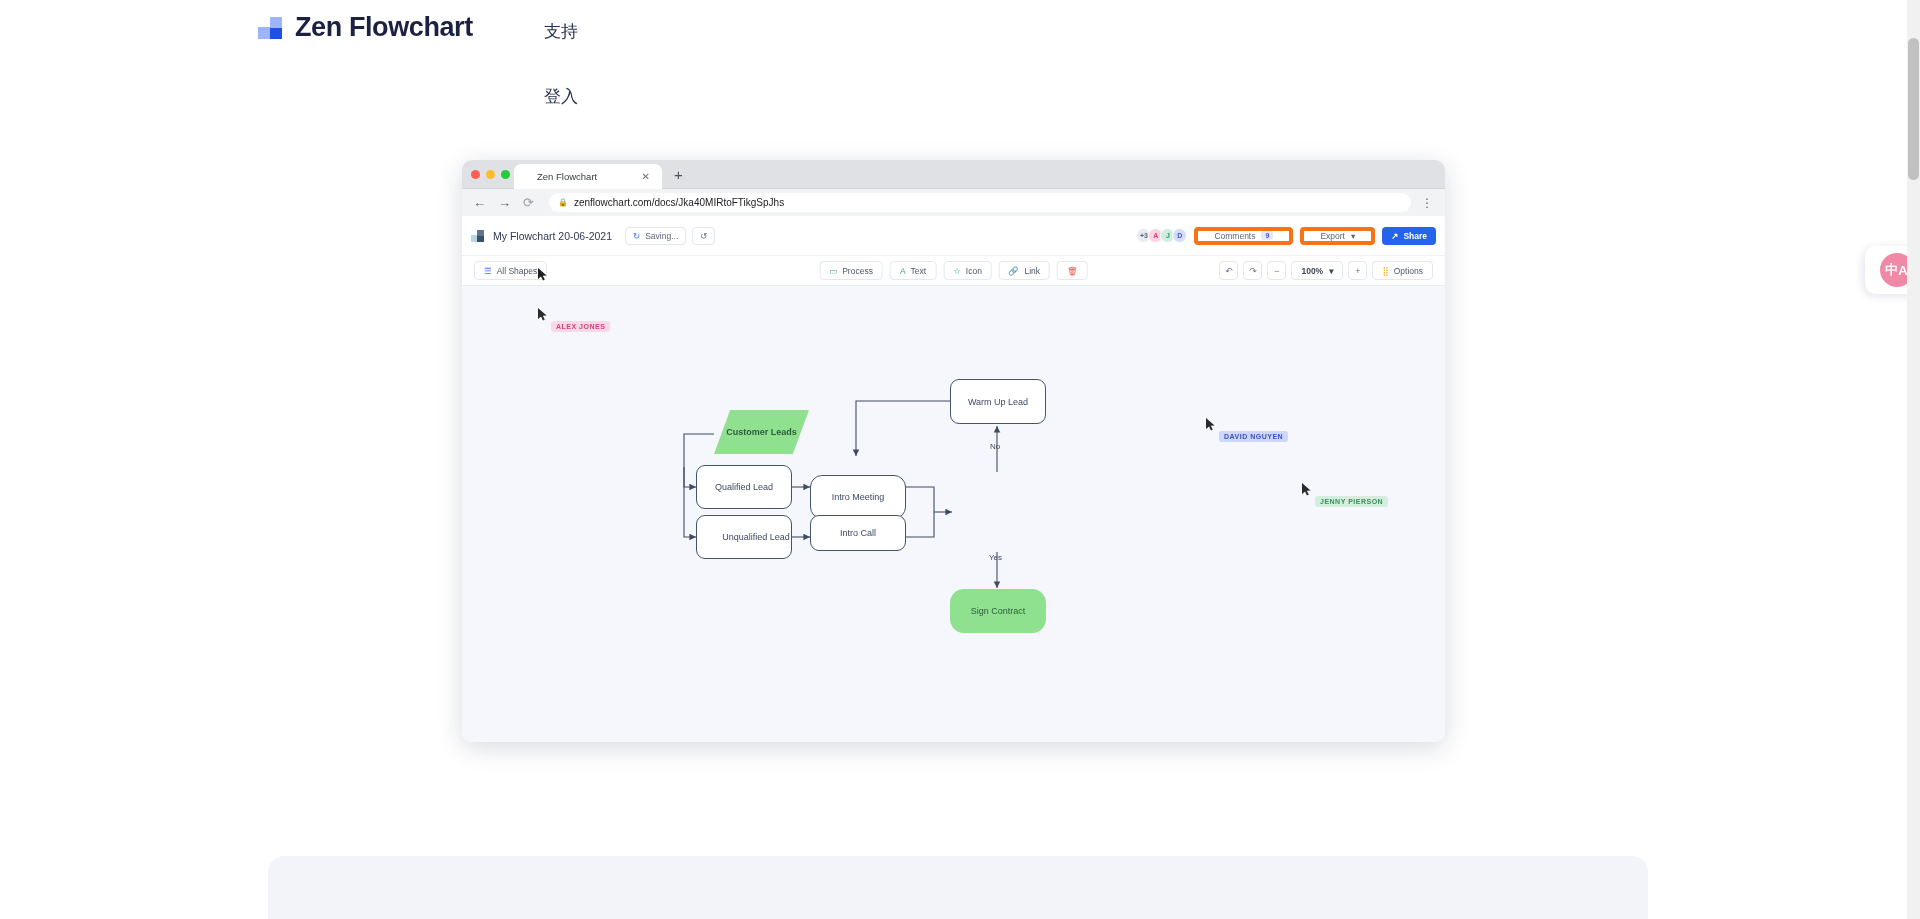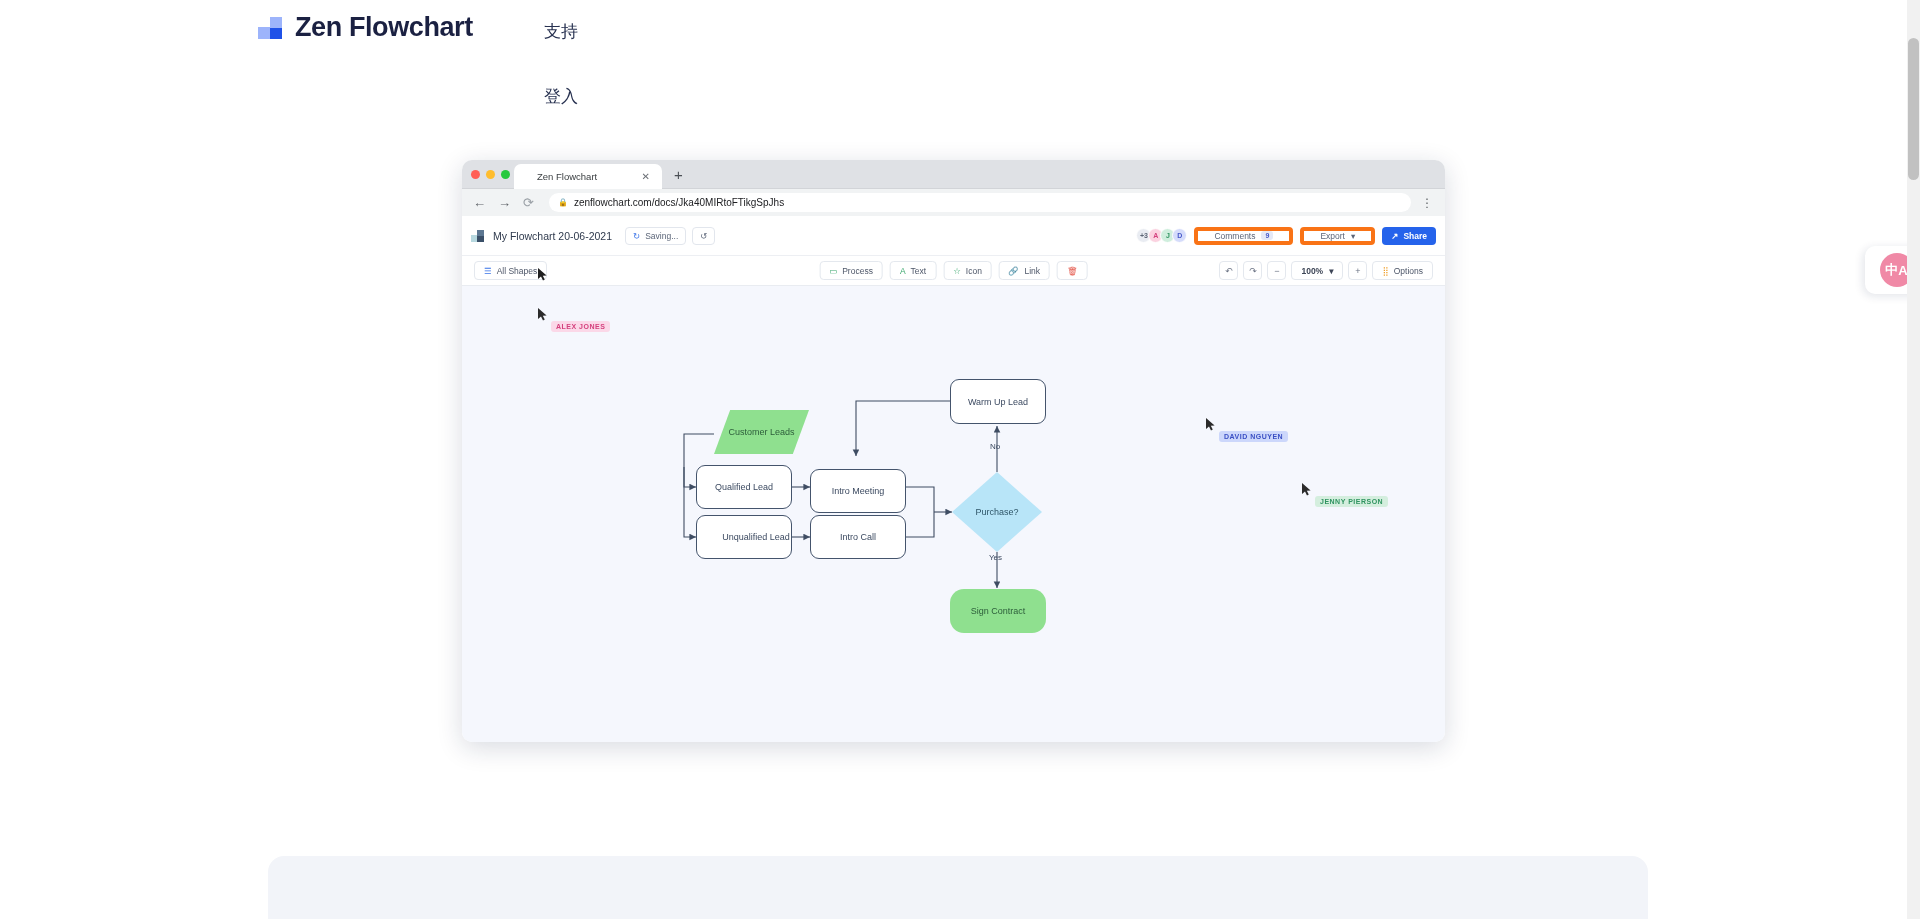--- a/index.html
+++ b/index.html
@@ -141,20 +141,21 @@
     position: absolute; display: flex; align-items: center; justify-content: center;
     font-size: 9px; color: #3c4a61; text-align: center;
   }
   .node-rect {
     background: #ffffff; border: 1.3px solid #44546c; border-radius: 9px;
   }
   .node-green { background: #8fe08f; border: none; border-radius: 14px; color: #2c5d3a; }
   .node-para {
     background: #8fe08f; color: #2c5d3a;
     clip-path: polygon(17% 0, 100% 0, 83% 100%, 0 100%);
+    font-weight: bold;
   }
   .node-diamond {
     background: #b8e5f8; color: #2f5668;
     clip-path: polygon(50% 0, 100% 50%, 50% 100%, 0 50%);
   }
   .edge-label { position: absolute; font-size: 8px; color: #3c4a61; }
   .cursor-tag {
     position: absolute; font-size: 7px; font-weight: bold; letter-spacing: 0.5px;
     border-radius: 3px; padding: 2px 5px;
   }
@@ -359,35 +360,32 @@
     </div>
 
     <div class="node node-rect" style="left:234px; top:179px; width:96px; height:44px;">
       <span>Qualified Lead</span>
     </div>
 
     <div class="node node-rect" style="left:234px; top:229px; width:96px; height:44px;padding-left:24px;">
       <span>Unqualified Lead</span>
     </div>
 
-    <div class="node node-rect" style="left:348px; top:183px; width:96px; height:44px;">
+    <div class="node node-rect" style="left:348px; top:189px; width:96px; height:44px;border-radius:12px;">
       <span>Intro Meeting</span>
     </div>
 
-    <div class="node node-rect" style="left:348px; top:229px; width:96px; height:44px;">
+    <div class="node node-rect" style="left:348px; top:229px; width:96px; height:36px;">
       <span>Intro Call</span>
     </div>
 
     <div class="node node-rect" style="left:488px; top:93px; width:96px; height:45px;">
       <span>Warm Up Lead</span>
     </div>
 
-    <div class="node node-diamond" style="left:490px; top:186px; width:90px; height:80px;">
-      <span>Purchase?</span>
-    </div>
 
     <div class="node node-green" style="left:488px; top:303px; width:96px; height:44px;">
       <span>Sign Contract</span>
     </div>
 
     <span class="edge-label" style="left:528px; top:156px;">No</span>
     <span class="edge-label" style="left:527px; top:267px;">Yes</span>
 
     <svg class="ptr" style="left:76px; top:22px;" viewBox="0 0 10 13">
       <path d="M0,0 L0,11 L3,8.5 L5,12.5 L6.8,11.6 L4.8,7.8 L8.6,7.6 z" fill="#2b2b2b"></path>

